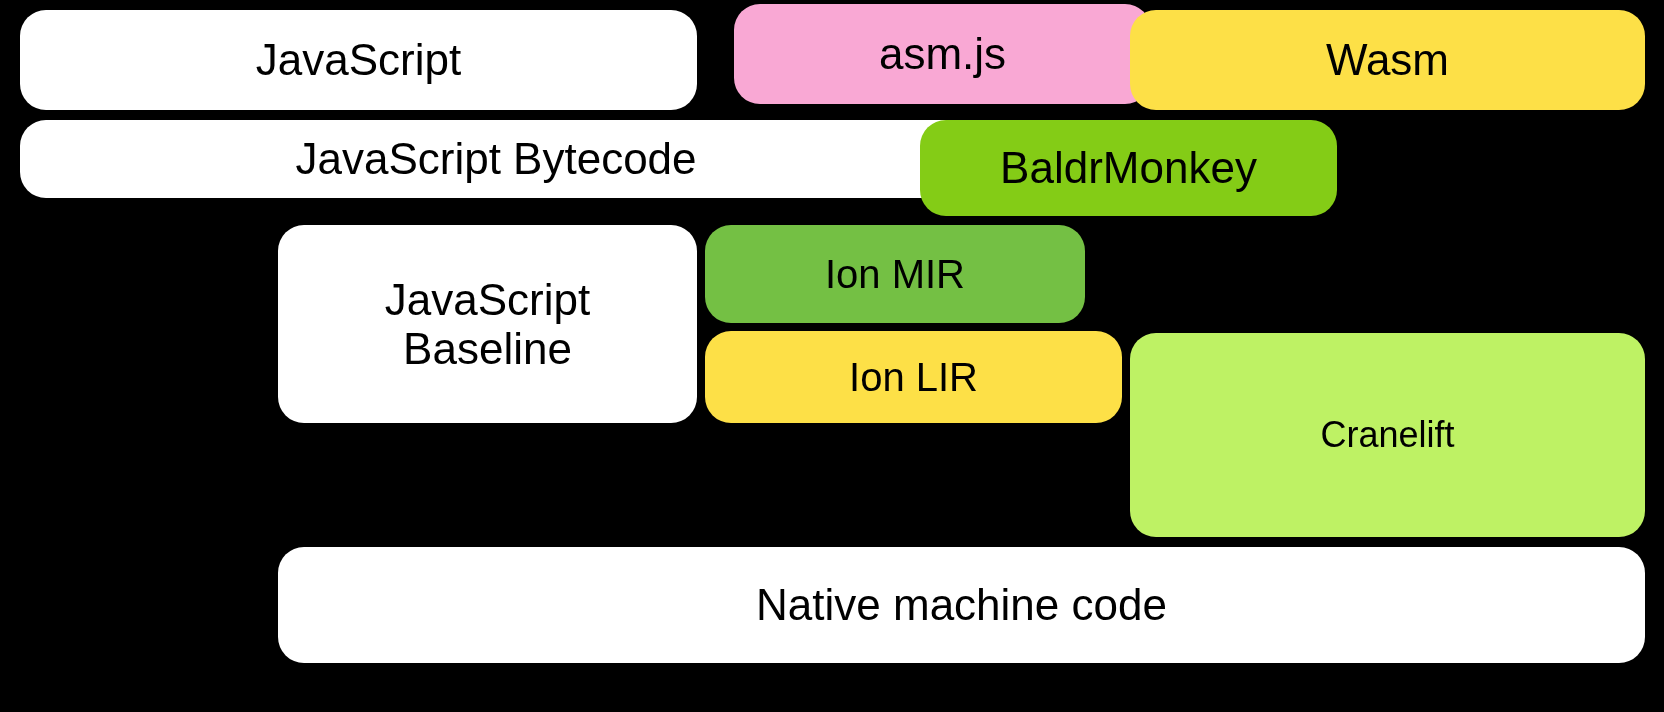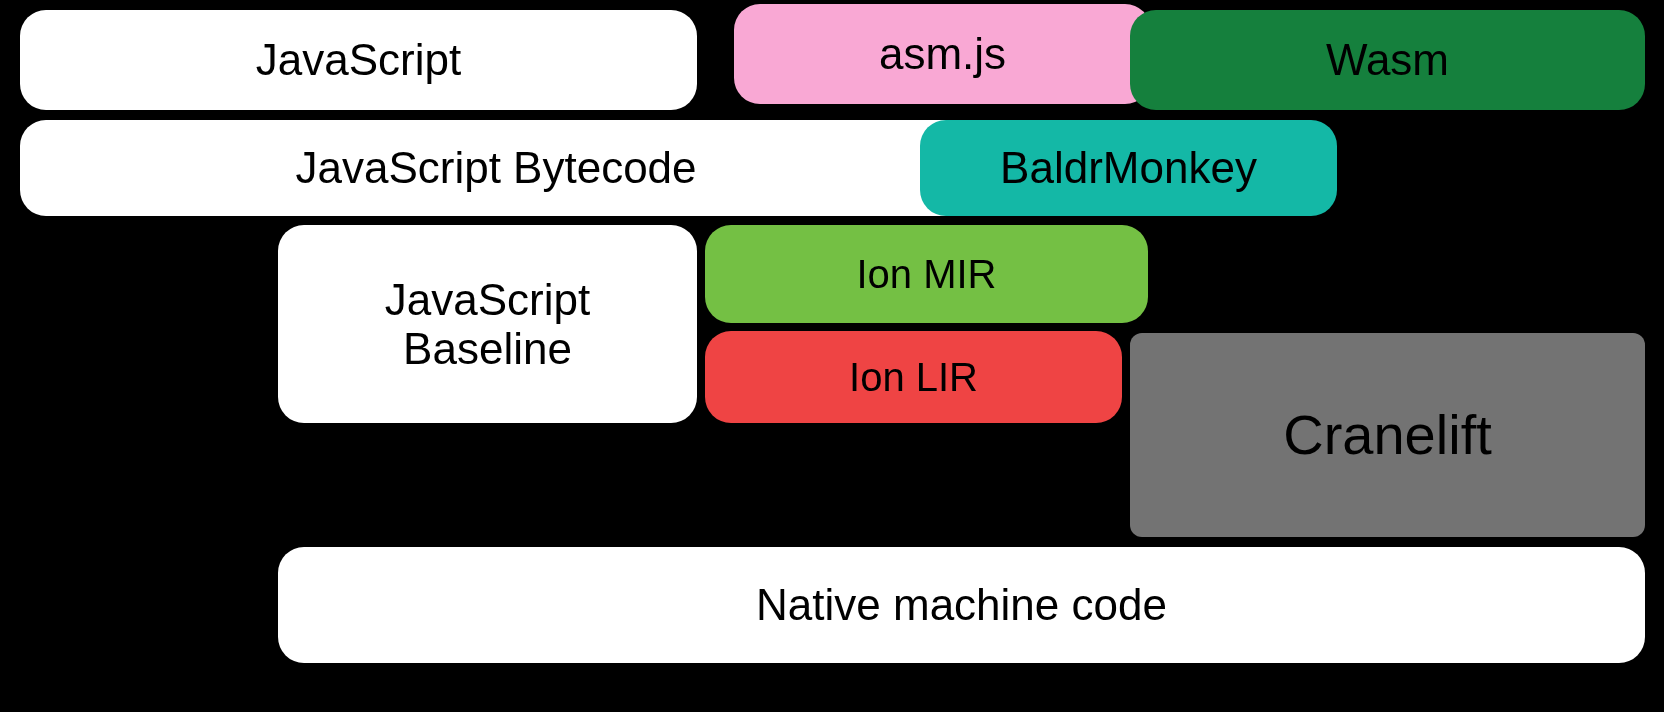--- a/index.html
+++ b/index.html
@@ -38,22 +38,22 @@
     padding: 0 8px;
     box-sizing: border-box;
   }
 </style>
 </head>
 <body>
 
 <div id="diagram">
     <div class="node" style="left: 20px; top: 10px; width: 677px; height: 100px; background: rgb(255, 255, 255); font-size: 44px; color: rgb(0, 0, 0);"><span class="lbl">JavaScript</span></div>
     <div class="node" style="left: 705px; top: 4px; width: 417px; height: 100px; background: #f9a8d4; font-size: 44px; color: rgb(0, 0, 0); margin-left: 29px;"><span class="lbl">asm.js</span></div>
-    <div class="node" style="left: 1130px; top: 10px; width: 515px; height: 100px; background: #15803d; font-size: 44px; color: rgb(0, 0, 0);"><span class="lbl">Wasm</span></div>
-    <div class="node" style="left: 20px; top: 120px; width: 952px; height: 96px; background: rgb(255, 255, 255); font-size: 44px; color: rgb(0, 0, 0);"><span class="lbl">JavaScript Bytecode</span></div>
-    <div class="node" style="left: 920px; top: 120px; width: 417px; height: 96px; background: #14b8a6; font-size: 44px; color: rgb(0, 0, 0); text-align: center;"><span class="lbl">BaldrMonkey</span></div>
+    <div class="node" style="left: 1130px; top: 10px; width: 515px; height: 100px; background: #fde047; font-size: 44px; color: rgb(0, 0, 0);"><span class="lbl">Wasm</span></div>
+    <div class="node" style="left: 20px; top: 120px; width: 952px; height: 78px; background: rgb(255, 255, 255); font-size: 44px; color: rgb(0, 0, 0);"><span class="lbl">JavaScript Bytecode</span></div>
+    <div class="node" style="left: 920px; top: 120px; width: 417px; height: 96px; background: #84cc16; font-size: 44px; color: rgb(0, 0, 0); text-align: center;"><span class="lbl">BaldrMonkey</span></div>
     <div class="node" style="left: 278px; top: 225px; width: 419px; height: 198px; background: rgb(255, 255, 255); font-size: 44px; color: rgb(0, 0, 0);"><span class="lbl">JavaScript
 Baseline</span></div>
-    <div class="node" style="left: 705px; top: 225px; width: 443px; height: 98px; background: rgb(116, 192, 68); font-size: 40px; color: rgb(0, 0, 0);"><span class="lbl">Ion MIR</span></div>
-    <div class="node" style="left: 705px; top: 331px; width: 417px; height: 92px; background: #ef4444; font-size: 40px; color: rgb(0, 0, 0);"><span class="lbl">Ion LIR</span></div>
-    <div class="node" style="left: 1130px; top: 333px; width: 515px; height: 204px; background: #737373; font-size: 56px; color: rgb(0, 0, 0); border-radius: 12px;"><span class="lbl">Cranelift</span></div>
+    <div class="node" style="left: 705px; top: 225px; width: 380px; height: 98px; background: rgb(116, 192, 68); font-size: 40px; color: rgb(0, 0, 0);"><span class="lbl">Ion MIR</span></div>
+    <div class="node" style="left: 705px; top: 331px; width: 417px; height: 92px; background: #fde047; font-size: 40px; color: rgb(0, 0, 0);"><span class="lbl">Ion LIR</span></div>
+    <div class="node" style="left: 1130px; top: 333px; width: 515px; height: 204px; background: #bef264; font-size: 36px; color: rgb(0, 0, 0);"><span class="lbl">Cranelift</span></div>
     <div class="node" style="left: 278px; top: 547px; width: 1367px; height: 116px; background: rgb(255, 255, 255); font-size: 44px; color: rgb(0, 0, 0);"><span class="lbl">Native machine code</span></div>
   </div>
 
 </body></html>

